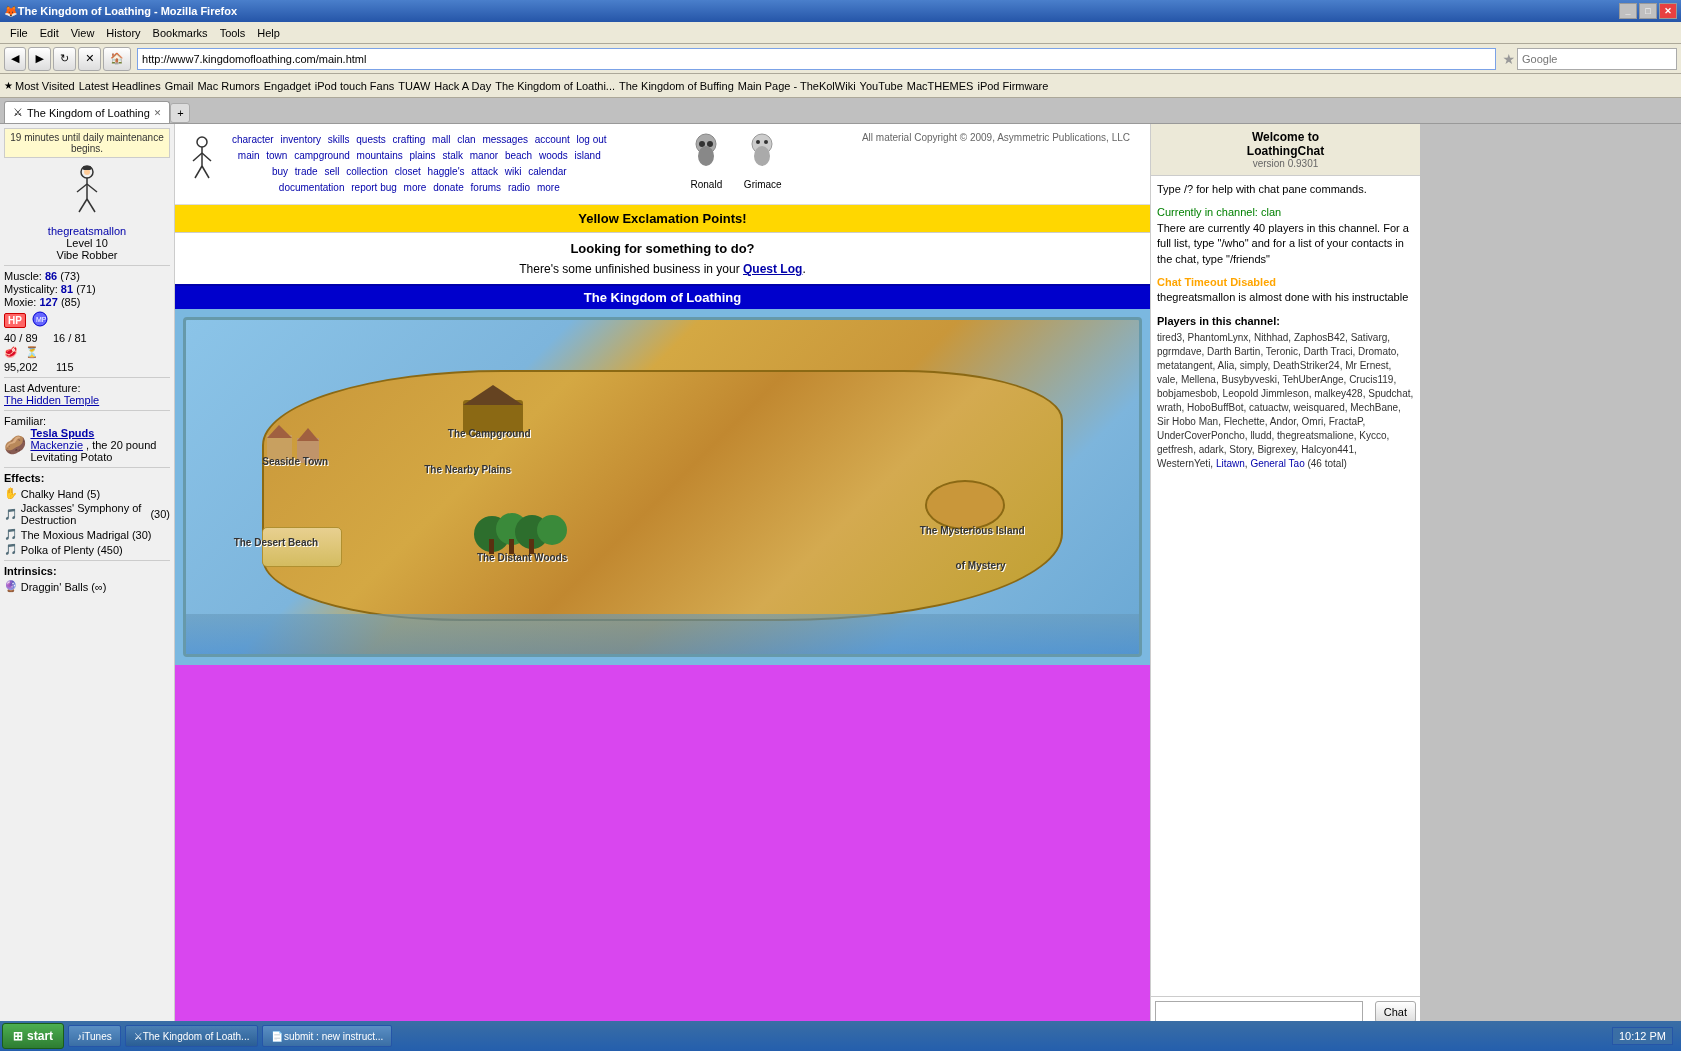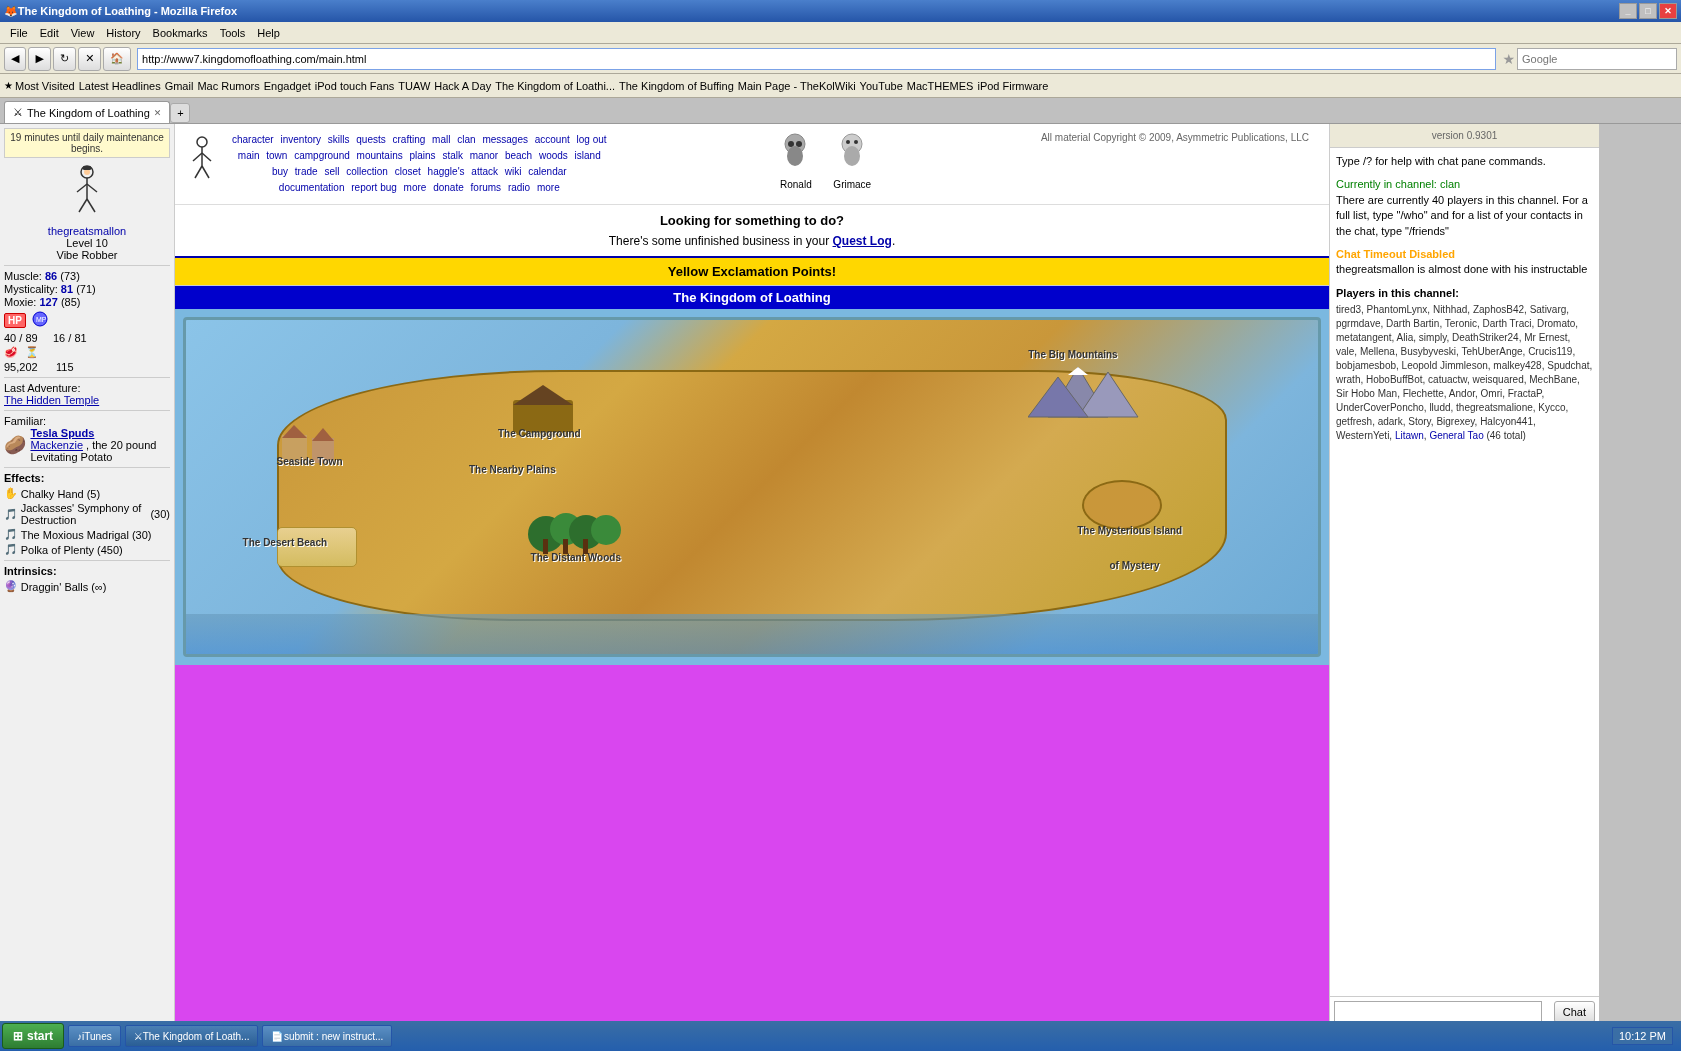--- a/index.html
+++ b/index.html
@@ -63,21 +63,21 @@
       padding: 0 8px; display: flex; align-items: center; font-size: 11px;
       border-radius: 3px 3px 0 0; cursor: pointer; gap: 4px;
     }
     .tab.active { background: white; z-index: 2; }
     .tab-close { font-size: 9px; color: #666; }
     .tab-new { width: 20px; height: 20px; background: #ddd; border: 1px solid #aaa;
       border-radius: 3px; display: flex; align-items: center; justify-content: center; cursor: pointer; }
 
     
     #browser-content {
-      display: flex; width: 1599px;
+      display: flex; width: 1420px;
       height: calc(1051px - 22px - 22px - 30px - 24px - 26px - 24px);
     }
 
     
     #left-sidebar {
       width: 175px; min-width: 175px; background: #f0f0f0;
       border-right: 1px solid #ccc; overflow-y: auto; padding: 4px;
       font-size: 11px;
     }
     .maintenance-notice {
@@ -499,45 +499,36 @@
             </svg>
             <div>Grimace</div>
           </div>
         </div>
         <div class="copyright-text">
           <div style="font-size:10px; color:#666;">All material Copyright © 2009, Asymmetric Publications, LLC</div>
         </div>
       </div>
     </div>
 
+    <div id="yellow-alert">
+      <span>Yellow Exclamation Points!</span>
+    </div>
     <div id="quest-notice">
       <div><strong>Looking for something to do?</strong></div>
       <div style="margin-top:6px; font-size:12px;">
         <span>There's some unfinished business in your </span><a href="#" style="color:#00a; font-weight:bold;">Quest Log</a><span>.</span>
       </div>
     </div>
-    <div id="yellow-alert">
-      <span>Yellow Exclamation Points!</span>
-    </div>
 
     <div id="map-header">The Kingdom of Loathing</div>
     <div id="map-container">
       <div class="map-area">
 
         <div style="position:absolute; top:15%; left:8%; right:8%; bottom:10%; background:linear-gradient(135deg, #c9973a 0%, #d4a843 30%, #c18830 50%, #d4aa50 70%, #bfa030 100%); border-radius:30% 20% 35% 25%; border:2px solid #8b6914;"></div>
 
-        <div style="position:absolute; top:8%; right:15%; width:120px; height:80px;">
-          <svg width="120" height="80">
-            <polygon points="20,70 50,20 80,70" fill="#8888aa" stroke="#666" stroke-width="1"></polygon>
-            <polygon points="50,70 80,25 110,70" fill="#9999bb" stroke="#666" stroke-width="1"></polygon>
-            <polygon points="0,70 30,30 60,70" fill="#7777aa" stroke="#666" stroke-width="1"></polygon>
-            <polygon points="50,20 60,28 40,28" fill="white"></polygon>
-          </svg>
-          <div class="map-label" style="top:2px; left:0;">The Big Mountains</div>
-        </div>
 
         <div style="position:absolute; top:18%; left:28%; width:80px; height:60px;">
           <svg width="80" height="60">
             <rect x="10" y="20" width="60" height="35" fill="#8B6914" rx="3"></rect>
             <polygon points="40,5 10,25 70,25" fill="#654321"></polygon>
           </svg>
           <div class="map-label" style="top:48px; left:-5px;">The Campground</div>
         </div>
 
         <div style="position:absolute; top:30%; left:8%; width:70px; height:50px;">
@@ -575,20 +566,24 @@
 
         <div class="map-label" style="top:72%; right:14%;">of Mystery</div>
 
         <div style="position:absolute; bottom:0; left:0; right:0; height:12%; background:linear-gradient(to top, #4488cc, #6699bb); opacity:0.6;"></div>
       </div>
     </div>
   </div>
 
   <div id="right-panel">
     <div id="chat-header">
+      <div class="chat-title">
+        <span>Welcome to</span><br>
+        <span>LoathingChat</span>
+      </div>
       <div class="chat-version">version 0.9301</div>
     </div>
 
     <div id="chat-body">
       <p style="margin-bottom:8px;">Type /? for help with chat pane commands.</p>
 
       <p class="chat-green">
         <span>Currently in channel: clan</span>
       </p>
 

